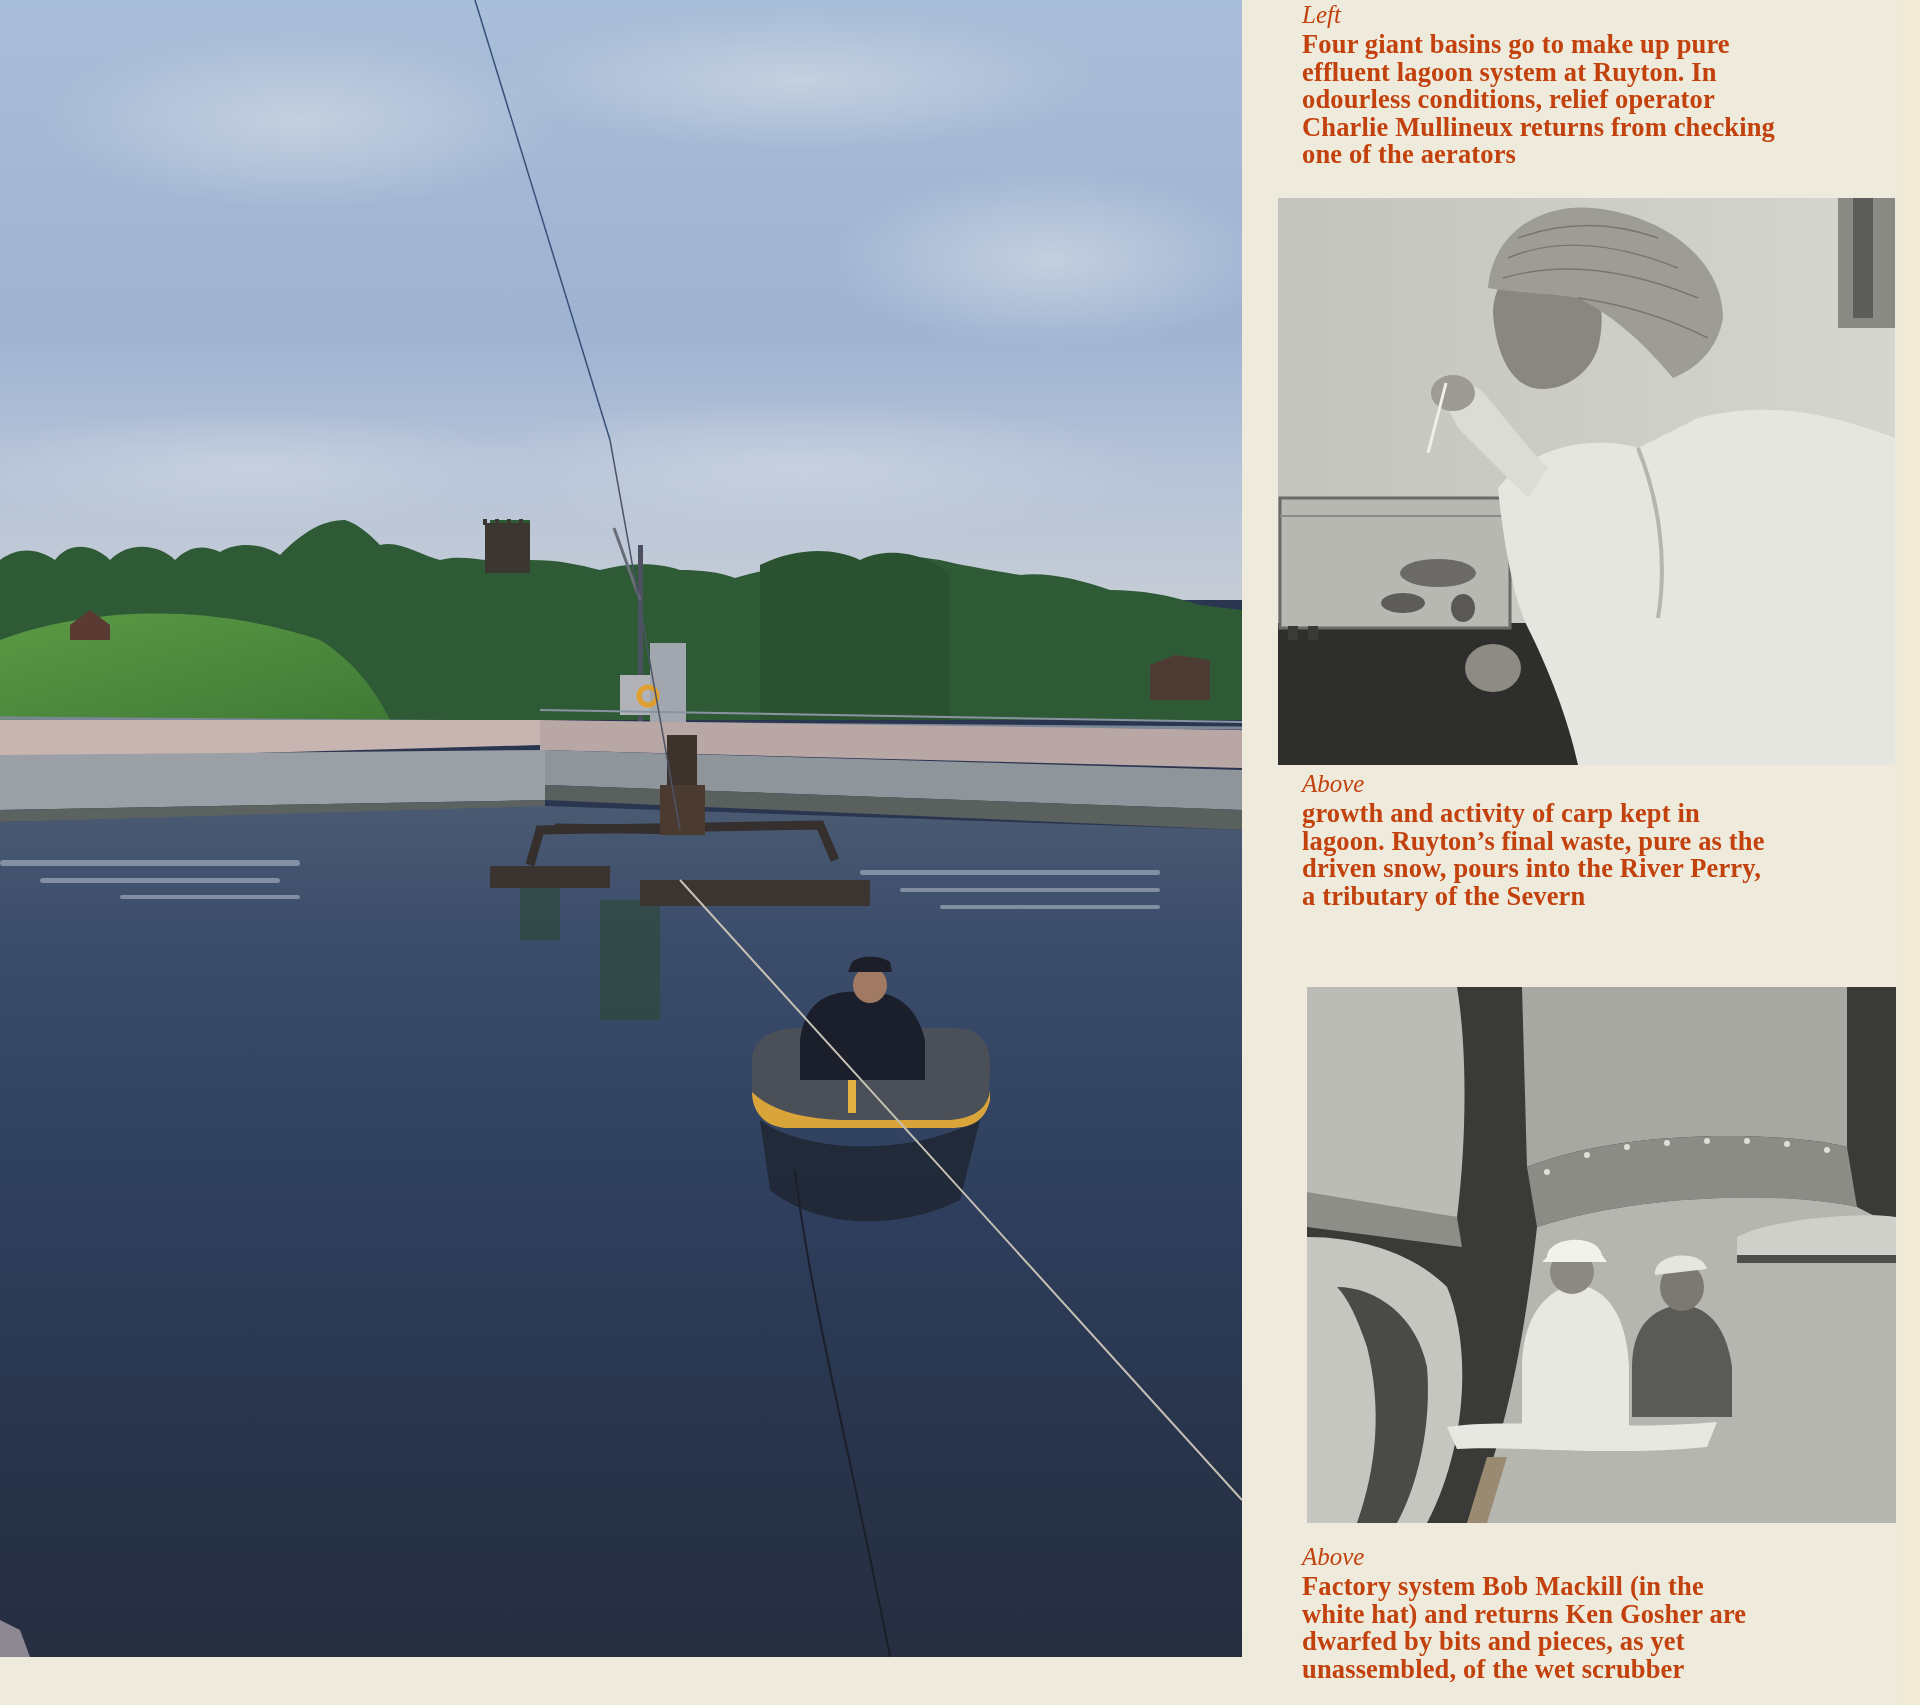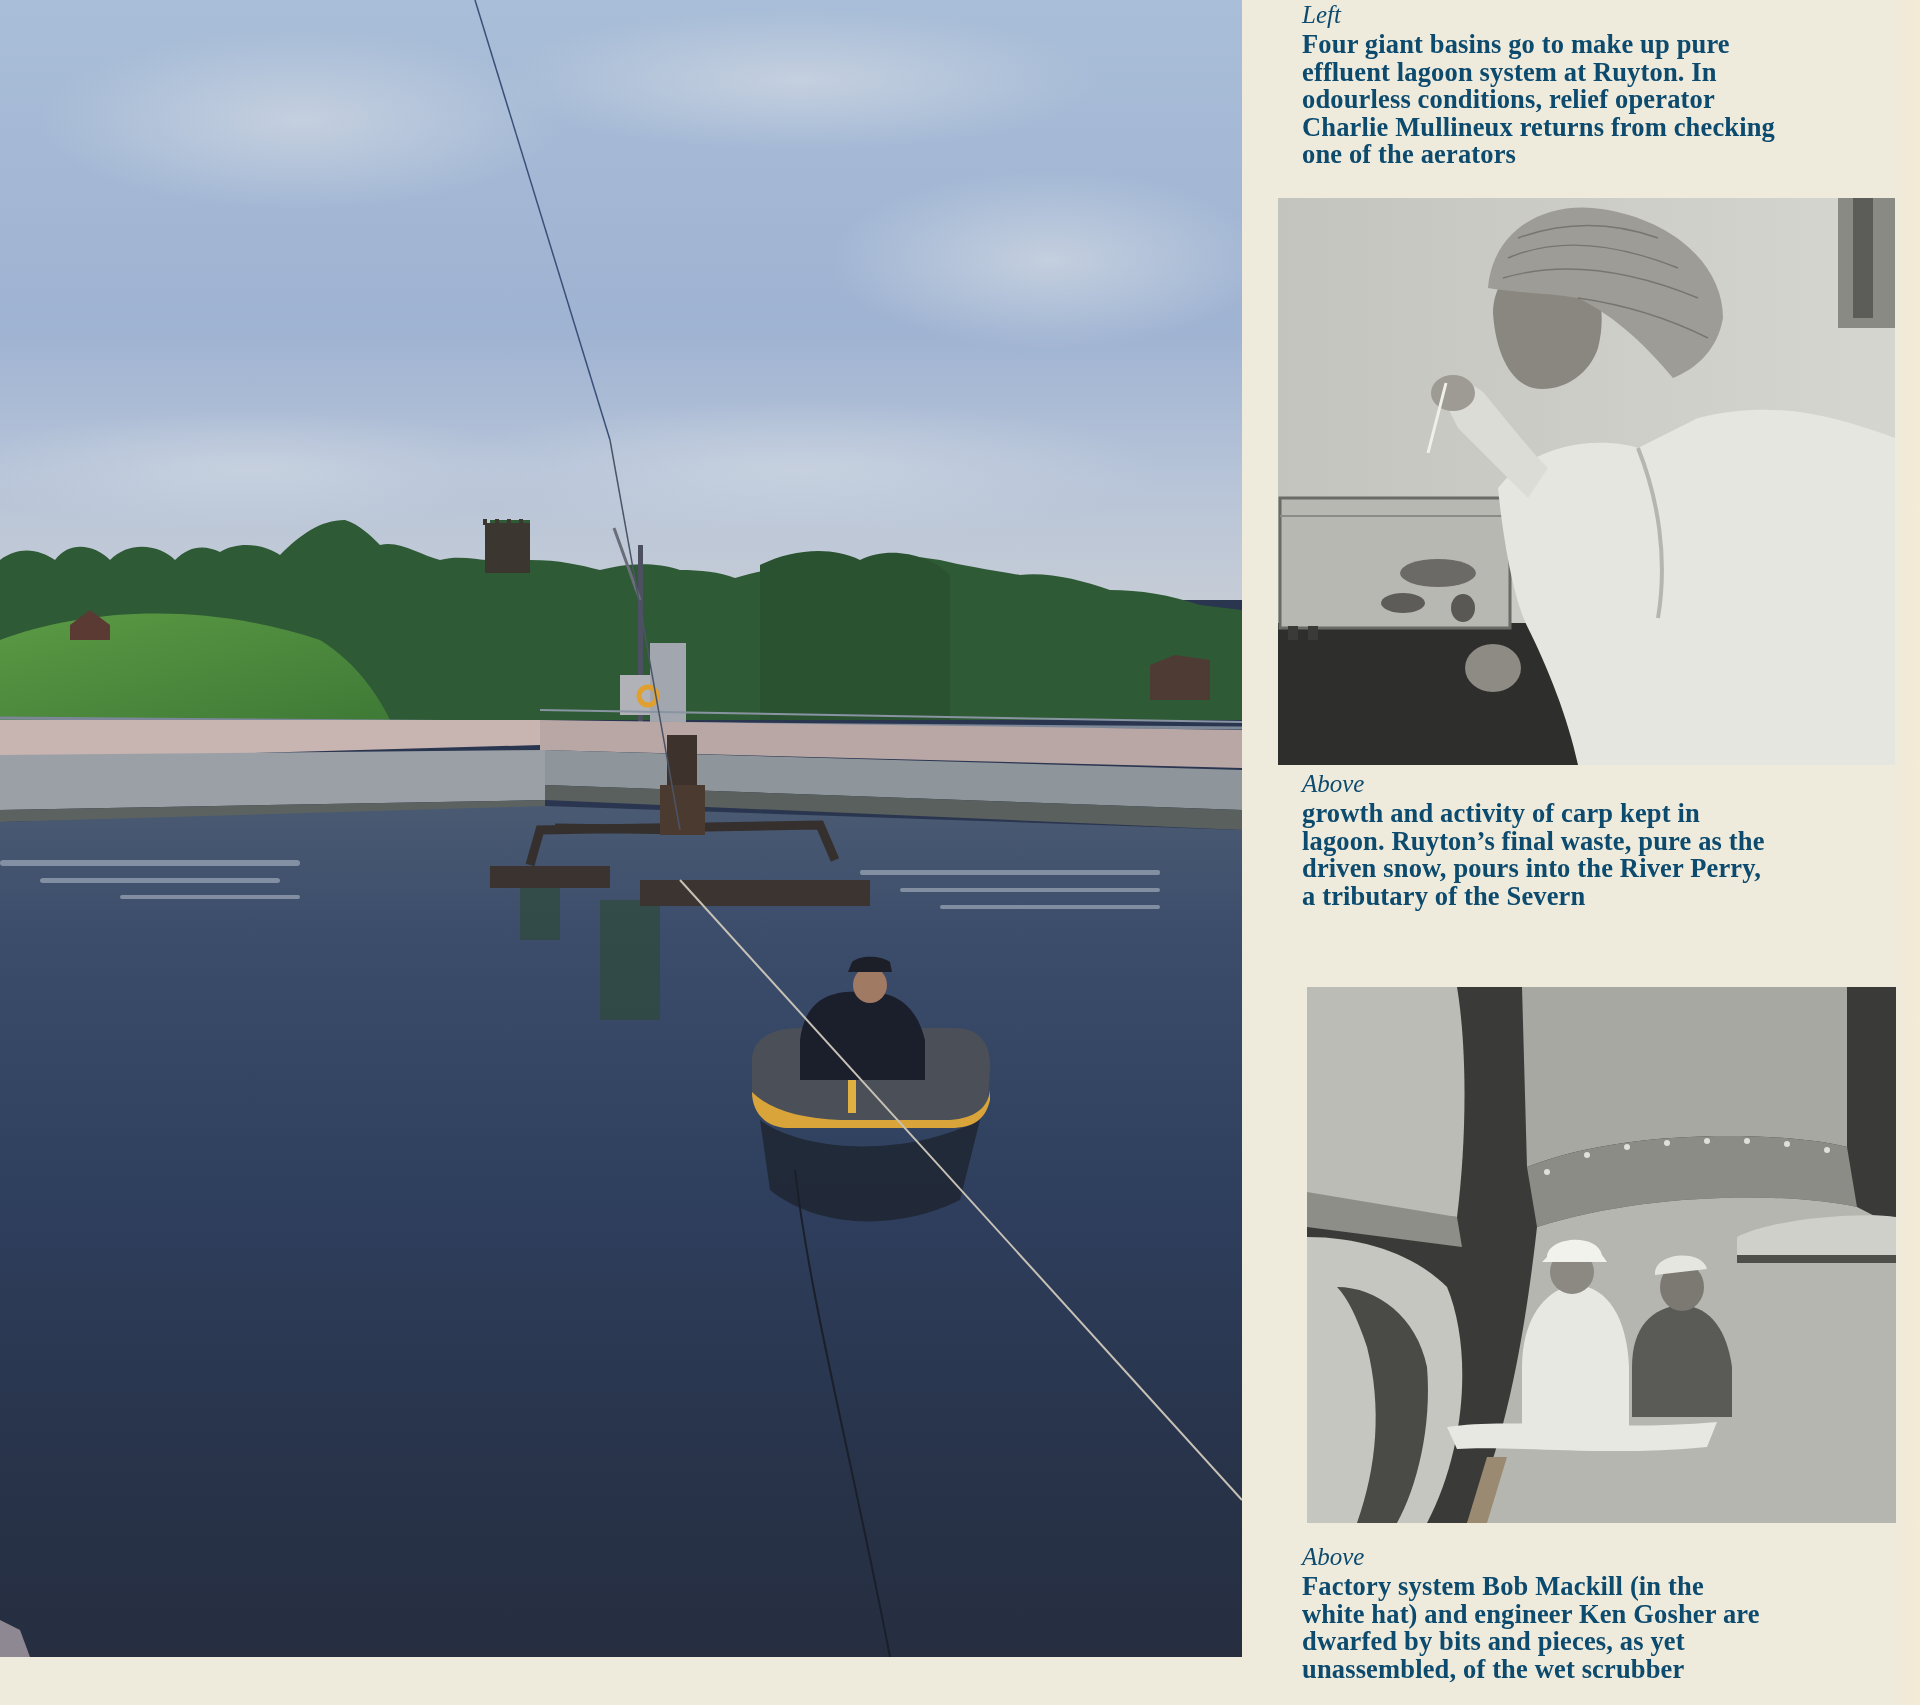--- a/index.html
+++ b/index.html
@@ -16,21 +16,21 @@
   
   .main-photo {
     position: absolute; left: 0; top: 0; width: 1242px; height: 1657px;
     overflow: hidden;
     background: #2a3550;
   }
   .main-photo svg { display: block; }
 
   
   .caption {
-    position: absolute; left: 1302px; width: 600px; color: #0c4a6e;
+    position: absolute; left: 1302px; width: 600px; color: #c2410c;
   }
   .caption .label {
     font-family: "Liberation Serif", "DejaVu Serif", serif;
     font-style: italic; font-size: 25px; line-height: 28px; display: block;
     margin-bottom: 2px;
   }
   .caption .body {
     font-family: "Liberation Serif", "DejaVu Serif", serif;
     font-weight: bold; font-size: 26.5px; line-height: 27.5px; display: block;
     letter-spacing: 0.15px;
@@ -271,17 +271,17 @@
     <path d="M140,440 C200,430 300,445 410,435 L400,460 C300,470 200,458 150,462 Z" fill="#e8e8e2"></path>
 
     <path d="M180,470 L200,470 L180,536 L160,536 Z" fill="#9a8a72"></path>
   </svg>
 </div>
 
 <div class="caption" id="cap3">
   <span class="label">Above</span>
   <span class="body">
     <span>Factory system Bob Mackill (in the</span>
-    <span>white hat) and engineer Ken Gosher are</span>
+    <span>white hat) and returns Ken Gosher are</span>
     <span>dwarfed by bits and pieces, as yet</span>
     <span>unassembled, of the wet scrubber</span>
   </span>
 </div>
 
 </body></html>

